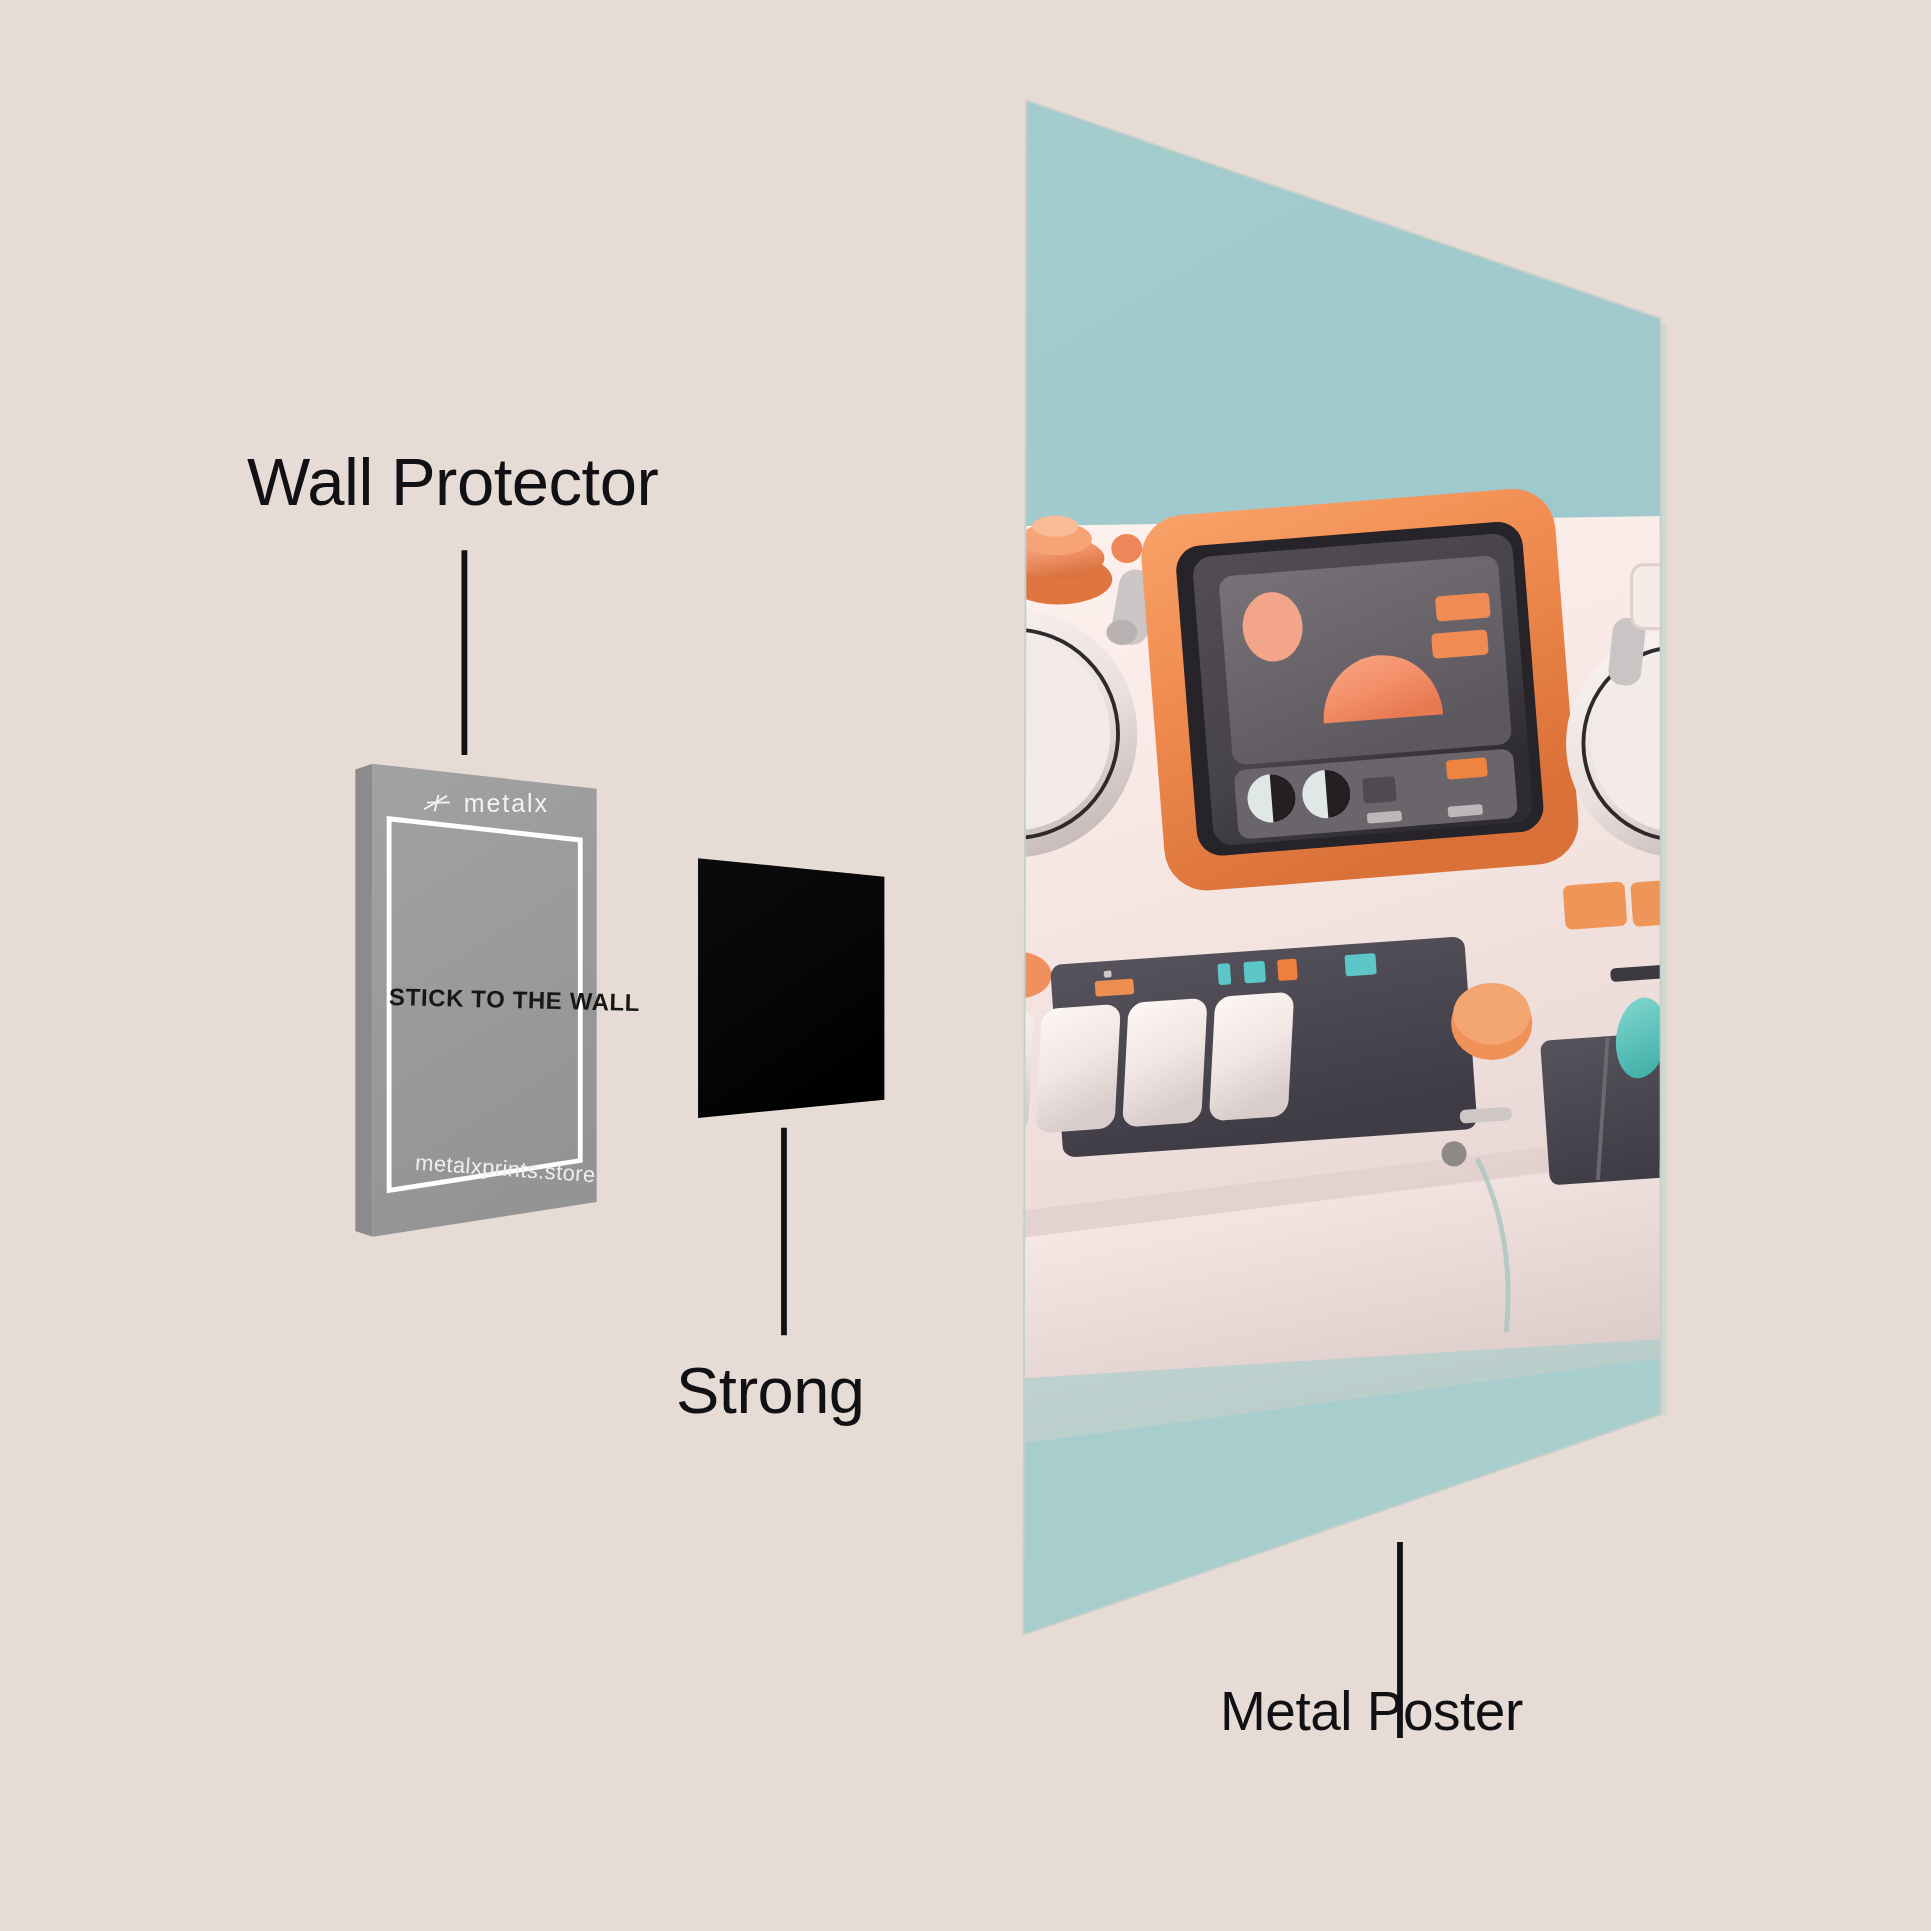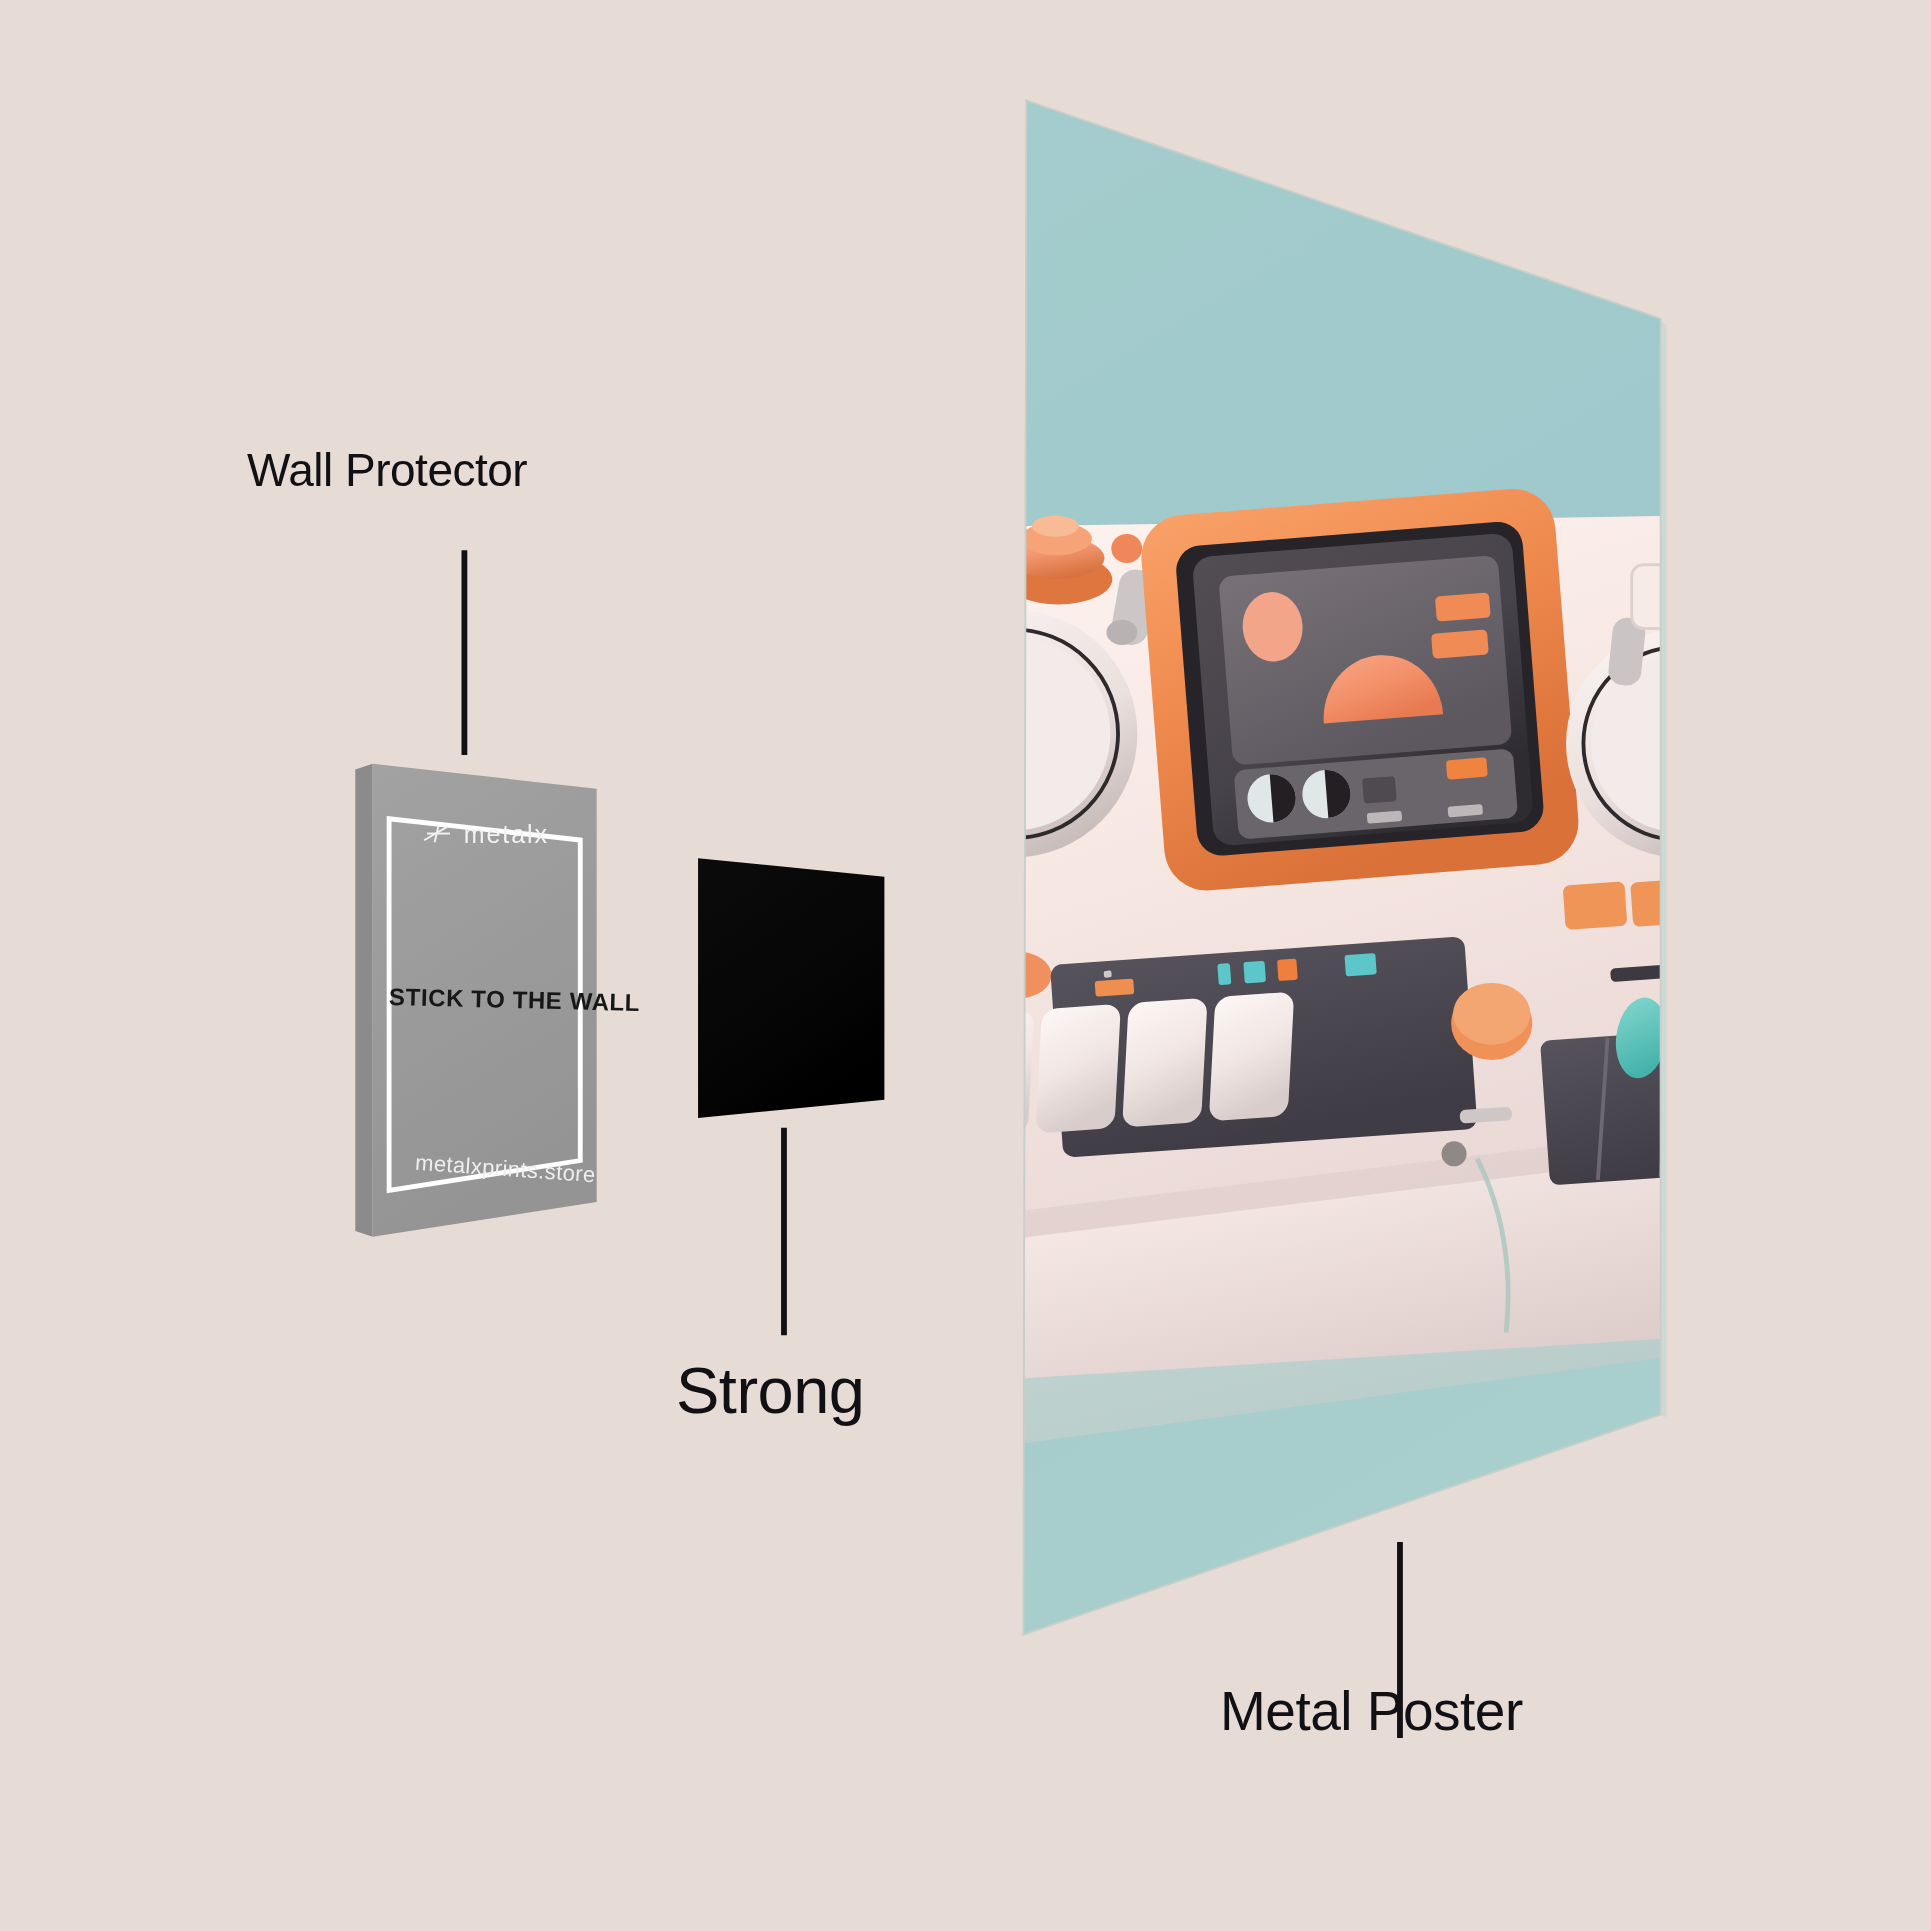--- a/index.html
+++ b/index.html
@@ -18,38 +18,37 @@
   .callout{
     position:absolute;
     color:#111014;
     font-weight:400;
     letter-spacing:-0.5px;
     line-height:1.06;
     white-space:pre-line;
   }
   #label-wall-protector{
     left:247px; top:446px;
-    font-size:46px;
+    font-size:67px;
   }
   #label-strong-magnet{
     left:676px; top:1357px;
     font-size:65px;
     text-align:left;
     width:241px;
   }
   #label-metal-poster{
     left:1220px; top:1682px;
     font-size:55px;
   }
   #protector-logo{
     left:0;top:0;
     width:100%;
     display:flex;align-items:center;justify-content:center;
     gap:9.7px;
-    margin-top:31px;
   }
   #protector-logo .logo-word{
     color:#f2f2f2;
     font-size:25px;
     letter-spacing:1.9px;
     font-weight:400;
   }
   #protector-center{
     color:#171717;
     font-size:24px;

